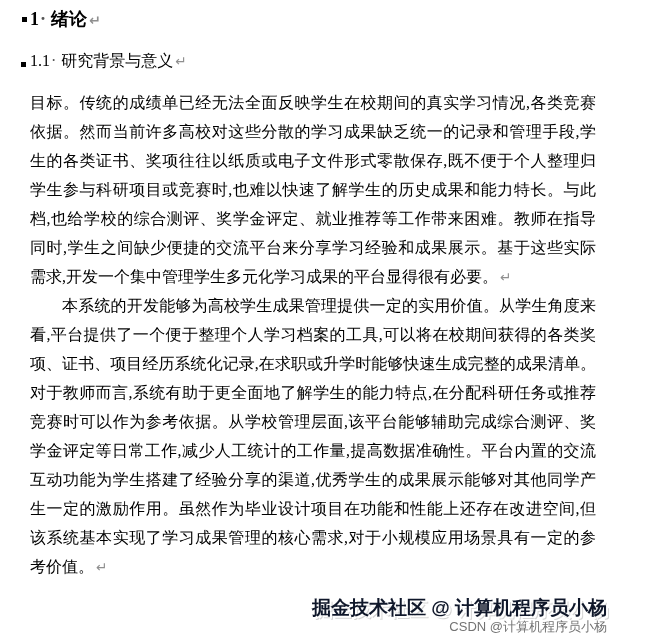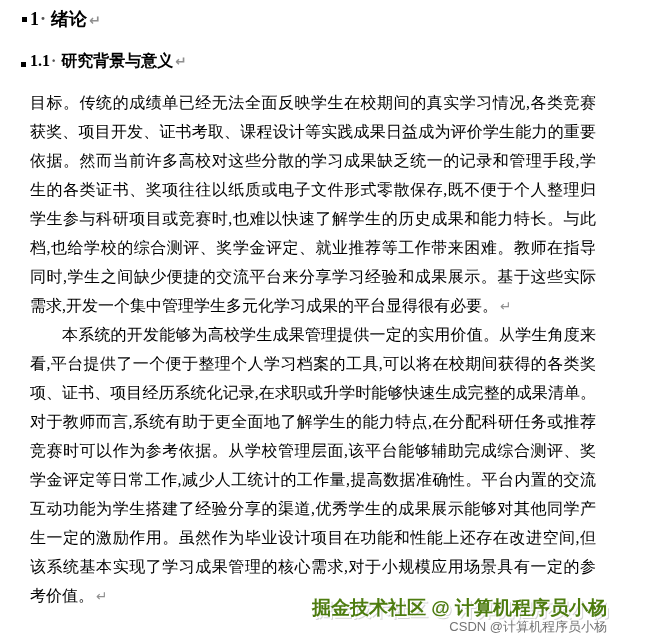--- a/index.html
+++ b/index.html
@@ -5,21 +5,21 @@
   html,body{margin:0;padding:0;background:#ffffff;}
   body{
     width:645px;height:644px;overflow:hidden;
     font-family:"Liberation Serif","DejaVu Serif",serif;
     -webkit-font-smoothing:none;
   }
   .doc{position:relative;width:619px;height:644px;background:#fff;}
 
   
   .h1{position:absolute;left:30px;top:8px;font-size:18px;line-height:22px;font-weight:bold;white-space:nowrap;}
-  .h2{position:absolute;left:30px;top:51px;font-size:16px;line-height:20px;font-weight:bold;white-space:nowrap;}
+  .h2{position:absolute;left:30px;top:51px;font-size:16px;line-height:20px;font-weight:normal;white-space:nowrap;}
   .sq{position:absolute;width:5px;height:5px;background:#000;display:block;}
   .h1 .sq{left:-8px;top:9px;}
   .h2 .sq{left:-9px;top:11px;}
   .sdot{color:#555;margin:0 5px 0 1px;}
   .pilcrow{color:#8f8f8f;font-family:"DejaVu Sans",sans-serif;font-size:0.85em;margin-left:2px;}
   .h1 .pilcrow{font-size:14px;}
 
   
   .bodytext{position:absolute;left:30px;top:88px;width:566px;font-size:16px;line-height:29px;}
   .line{
@@ -47,37 +47,36 @@
   <div class="h1">
     <span class="sq"></span><span>1</span><span class="sdot">·</span><span>绪论</span><span class="pilcrow">↵</span>
   </div>
 
   <div class="h2">
     <span class="sq"></span><span>1.1</span><span class="sdot">·</span><span>研究背景与意义</span><span class="pilcrow">↵</span>
   </div>
 
   <div class="bodytext">
       <div class="line">目标。传统的成绩单已经无法全面反映学生在校期间的真实学习情况,各类竞赛</div>
-      <div class="line">获奖、项目开发、证书考取、课程设计等实践成果日益成为评价学生能力的重要</div>
       <div class="line">依据。然而当前许多高校对这些分散的学习成果缺乏统一的记录和管理手段,学</div>
       <div class="line">生的各类证书、奖项往往以纸质或电子文件形式零散保存,既不便于个人整理归</div>
       <div class="line">学生参与科研项目或竞赛时,也难以快速了解学生的历史成果和能力特长。与此</div>
       <div class="line">档,也给学校的综合测评、奖学金评定、就业推荐等工作带来困难。教师在指导</div>
       <div class="line">同时,学生之间缺少便捷的交流平台来分享学习经验和成果展示。基于这些实际</div>
       <div class="line last">需求,开发一个集中管理学生多元化学习成果的平台显得很有必要。<span class="pilcrow" style="color: rgb(143, 143, 143);">↵</span></div>
       <div class="line first">本系统的开发能够为高校学生成果管理提供一定的实用价值。从学生角度来</div>
       <div class="line">看,平台提供了一个便于整理个人学习档案的工具,可以将在校期间获得的各类奖</div>
       <div class="line">项、证书、项目经历系统化记录,在求职或升学时能够快速生成完整的成果清单。</div>
       <div class="line">对于教师而言,系统有助于更全面地了解学生的能力特点,在分配科研任务或推荐</div>
       <div class="line">竞赛时可以作为参考依据。从学校管理层面,该平台能够辅助完成综合测评、奖</div>
       <div class="line">学金评定等日常工作,减少人工统计的工作量,提高数据准确性。平台内置的交流</div>
       <div class="line">互动功能为学生搭建了经验分享的渠道,优秀学生的成果展示能够对其他同学产</div>
       <div class="line">生一定的激励作用。虽然作为毕业设计项目在功能和性能上还存在改进空间,但</div>
       <div class="line">该系统基本实现了学习成果管理的核心需求,对于小规模应用场景具有一定的参</div>
       <div class="line last">考价值。<span class="pilcrow" style="color: rgb(143, 143, 143);">↵</span></div>
     </div>
 
   <div class="watermark">
-    <div class="wm1" style="color: #4d7c0f;">掘金技术社区 @ 计算机程序员小杨</div>
+    <div class="wm1" style="color: #0f172a;">掘金技术社区 @ 计算机程序员小杨</div>
     <div class="wm2" style="color: #737373;">CSDN @计算机程序员小杨</div>
   </div>
 
 </div>
 
 </body></html>

